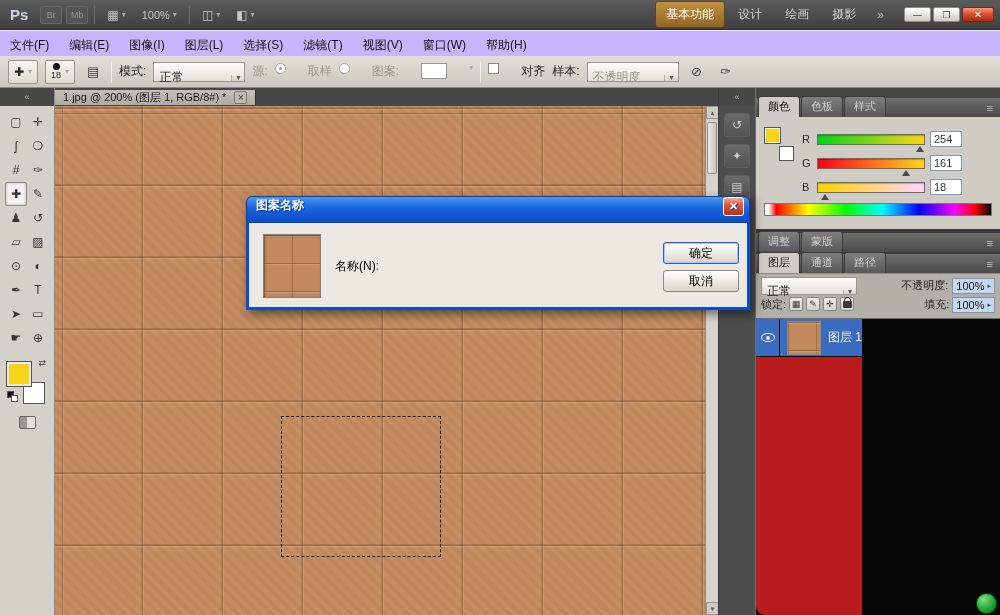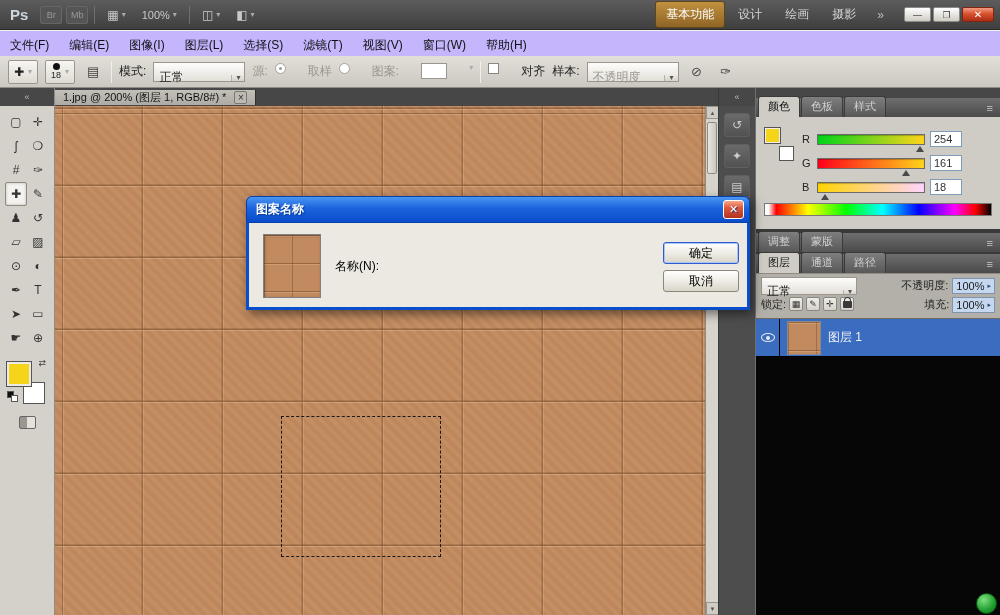--- a/index.html
+++ b/index.html
@@ -150,21 +150,21 @@
     align-items:center; gap:4px; padding:0 5px; font-size:11px; color:#222; }
   .blenddd { min-width:96px; height:18px; }
   .mlauto { margin-left:auto; }
   .spin { background:#c5d8ef; border:1px solid #7f93ad; height:16px; display:inline-flex;
     align-items:center; padding:0 3px; gap:3px; font-size:11px; color:#1a1a1a; }
   .spin .sarw { font-size:7px; color:#35507a; }
   .ctrlrow2 { height:22px; background:#b3b0a9; display:flex; gap:3px;
     padding:0 5px; font-size:11px; color:#222; border-bottom:1px solid #6e6a63; }
   .lockic { width:14px; height:14px; border:1px solid #8a8780; background:linear-gradient(#efede8,#d5d2cb);
     display:flex; align-items:center; justify-content:center; font-size:9px; color:#333; border-radius:2px; }
-  .layerlist { flex:1; background:#b91c1c; display:flex; flex-direction:column;border-radius:9px; }
+  .layerlist { flex:1; background:#b91c1c; display:flex; flex-direction:row;border-radius:9px; }
   .lrow { height:38px; display:flex; align-items:center; border-bottom:1px solid #000;
     color:#f2f2f2; font-size:12px; }
   .lrow.sel { background:#3a6cc0; }
   .eyebox { width:24px; align-self:stretch; border-right:1px solid #000; display:flex;
     align-items:center; justify-content:center; }
   .eye { width:14px; height:9px; border:1px solid #e8e8e8; border-radius:50%; position:relative; }
   .eye::after { content:''; position:absolute; left:4px; top:1.5px; width:4px; height:4px;
     background:#e8e8e8; border-radius:50%; }
   .lthumb { width:34px; height:34px; border:1px solid #8a8a8a; margin:0 7px; }
   .bgthumb { background:#0e0804; background-image:radial-gradient(circle at 45% 55%, #c08050 0%, #8a4f2a 38%, #2a170b 68%, #0e0804 85%); }
@@ -178,22 +178,22 @@
   .minilock.dark::before { border-color:#3a3a3a; }
   .filler { flex:1; background:#060606; }
   .greendot { position:absolute; right:3px; bottom:1px; width:21px; height:21px; border-radius:50%;
     background:radial-gradient(circle at 35% 30%, #7fe07f, #1f9e2f 60%, #0c6e1c); border:1px solid #0a5a16; }
 
   
   #dialog { position:absolute; left:246px; top:196px; width:504px; z-index:40;
     box-shadow:3px 4px 10px rgba(0,0,0,.5); font-size:12px; }
   .dtitle { height:26px; background:linear-gradient(180deg,#4a96f2 0%,#1b63dd 45%,#0b4ecb 95%);
     border:1px solid #0640a8; border-bottom:none; border-radius:6px 6px 0 0; display:flex;
-    align-items:center; padding:0 5px 0 9px; color:#fff; font-weight:bold;
-    text-shadow:1px 1px 1px #083a92; font-size:12px; }
+    padding:0 5px 0 9px; color:#fff; font-weight:bold;
+    text-shadow:1px 1px 1px #083a92; font-size:12px;font-family:Liberation Serif, serif; }
   .dclose { margin-left:auto; width:21px; height:19px; border:1px solid #fff; border-radius:3px;
     background:linear-gradient(#f7a98e,#e0583a 40%,#b3321d); color:#fff; font-size:11px;
     display:flex; align-items:center; justify-content:center; font-weight:bold; }
   .dbody { height:88px; background:#ece9e2; border:3px solid #0b4ecb; border-top:1px solid #0640a8;
     position:relative; }
   .dthumb { position:absolute; left:14px; top:11px; width:58px; height:64px; border:1px solid #808080;
     box-shadow:inset 1px 1px 3px rgba(0,0,0,.25); }
   .dlabel { position:absolute; left:86px; top:35px; color:#000; }
   .dinput { position:absolute; left:146px; top:31px; width:258px; height:21px;
     border:1px solid #7f9db9; font-size:12px; padding:0 4px; font-family:inherit; background:#fff; }

